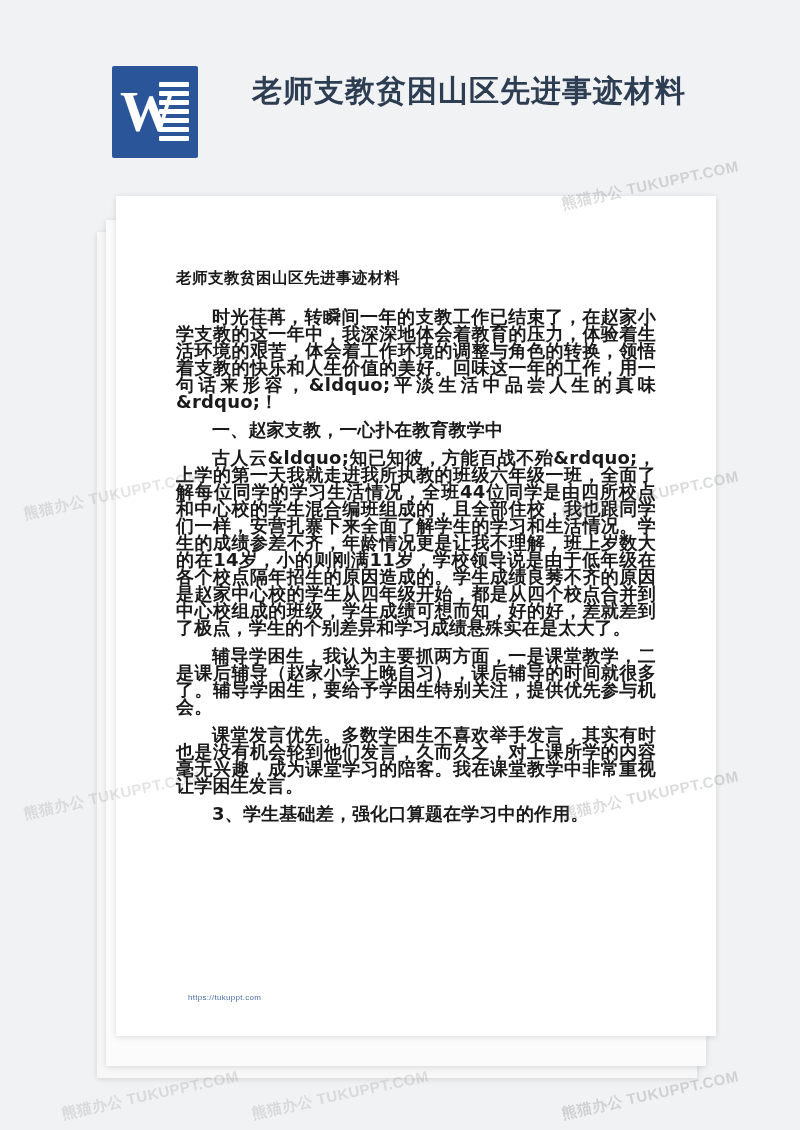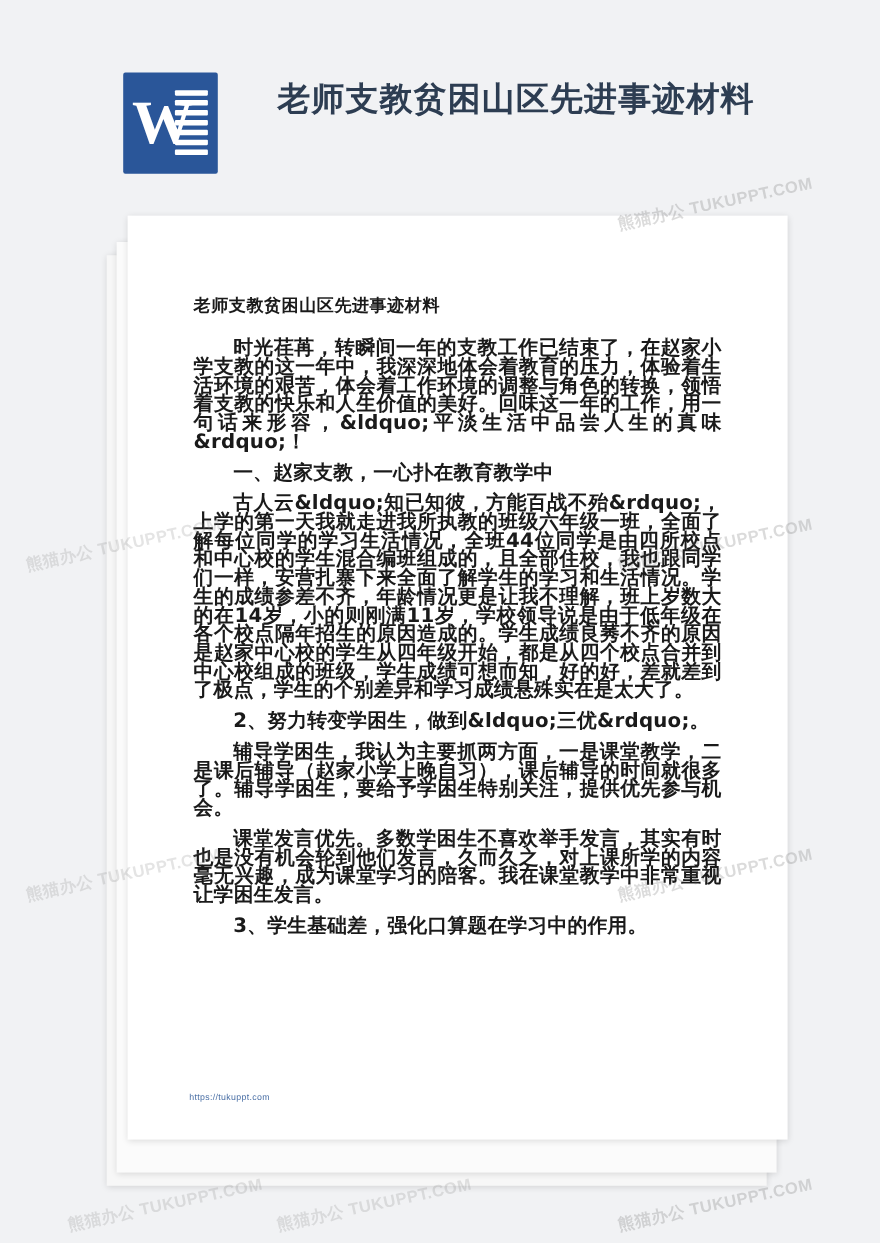--- a/index.html
+++ b/index.html
@@ -130,21 +130,21 @@
     font-size: 18px;
     line-height: 17px;
     margin: 0 0 11px 0;
     text-align: justify;
     text-indent: 2em;
     letter-spacing: 0.2px;
     font-weight: bold;
   }
   .doc-url {
     position: absolute;
-    left: 56px;
+    left: 72px;
     bottom: 34px;
     font-size: 8px;
     color: #4a6fa5;
     font-family: "Liberation Sans", sans-serif;
     letter-spacing: 0.3px;
   }
 
   
   .wm {
     position: absolute;
@@ -182,21 +182,20 @@
 
 <div class="page-stack">
   <div class="sheet sheet-back2"></div>
   <div class="sheet sheet-back1"></div>
   <div class="sheet sheet-front">
     <div class="doc-body">
       <div class="doc-heading">老师支教贫困山区先进事迹材料</div>
       <p class="doc-p">时光荏苒，转瞬间一年的支教工作已结束了，在赵家小学支教的这一年中，我深深地体会着教育的压力，体验着生活环境的艰苦，体会着工作环境的调整与角色的转换，领悟着支教的快乐和人生价值的美好。回味这一年的工作，用一句话来形容，&amp;ldquo;平淡生活中品尝人生的真味&amp;rdquo;！</p>
       <p class="doc-p">一、赵家支教，一心扑在教育教学中</p>
       <p class="doc-p">古人云&amp;ldquo;知已知彼，方能百战不殆&amp;rdquo;，上学的第一天我就走进我所执教的班级六年级一班，全面了解每位同学的学习生活情况，全班44位同学是由四所校点和中心校的学生混合编班组成的，且全部住校，我也跟同学们一样，安营扎寨下来全面了解学生的学习和生活情况。学生的成绩参差不齐，年龄情况更是让我不理解，班上岁数大的在14岁，小的则刚满11岁，学校领导说是由于低年级在各个校点隔年招生的原因造成的。学生成绩良莠不齐的原因是赵家中心校的学生从四年级开始，都是从四个校点合并到中心校组成的班级，学生成绩可想而知，好的好，差就差到了极点，学生的个别差异和学习成绩悬殊实在是太大了。</p>
-      <p class="doc-p">2、努力转变学困生，做到&amp;ldquo;三优&amp;rdquo;。</p>
       <p class="doc-p">辅导学困生，我认为主要抓两方面，一是课堂教学，二是课后辅导（赵家小学上晚自习），课后辅导的时间就很多了。辅导学困生，要给予学困生特别关注，提供优先参与机会。</p>
       <p class="doc-p">课堂发言优先。多数学困生不喜欢举手发言，其实有时也是没有机会轮到他们发言，久而久之，对上课所学的内容毫无兴趣，成为课堂学习的陪客。我在课堂教学中非常重视让学困生发言。</p>
       <p class="doc-p">3、学生基础差，强化口算题在学习中的作用。</p>
       <div class="doc-url">https://tukuppt.com</div>
     </div>
   </div>
 </div>
 
 <div class="wm wm-light" style="left:22px; top:486px;">熊猫办公 TUKUPPT.COM</div>
 <div class="wm wm-light" style="left:22px; top:786px;">熊猫办公 TUKUPPT.COM</div>

